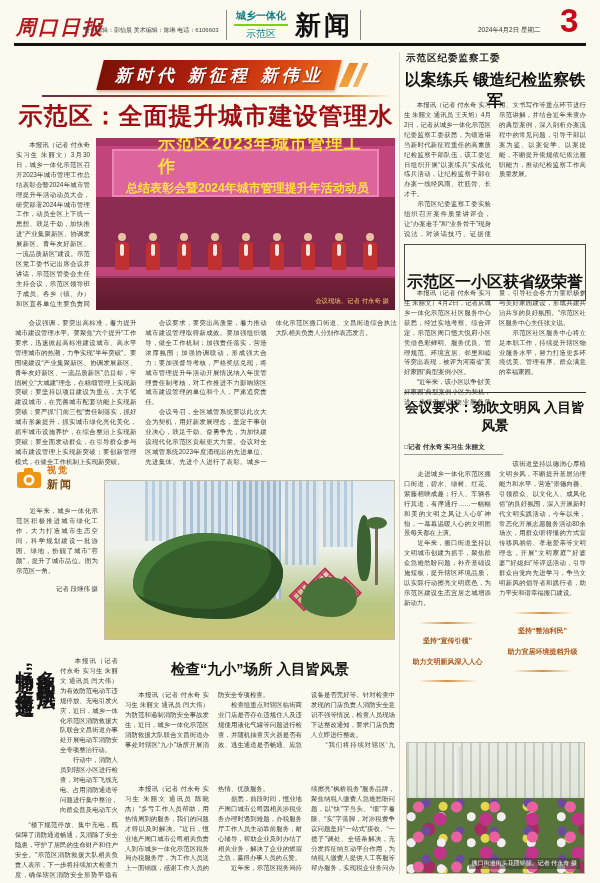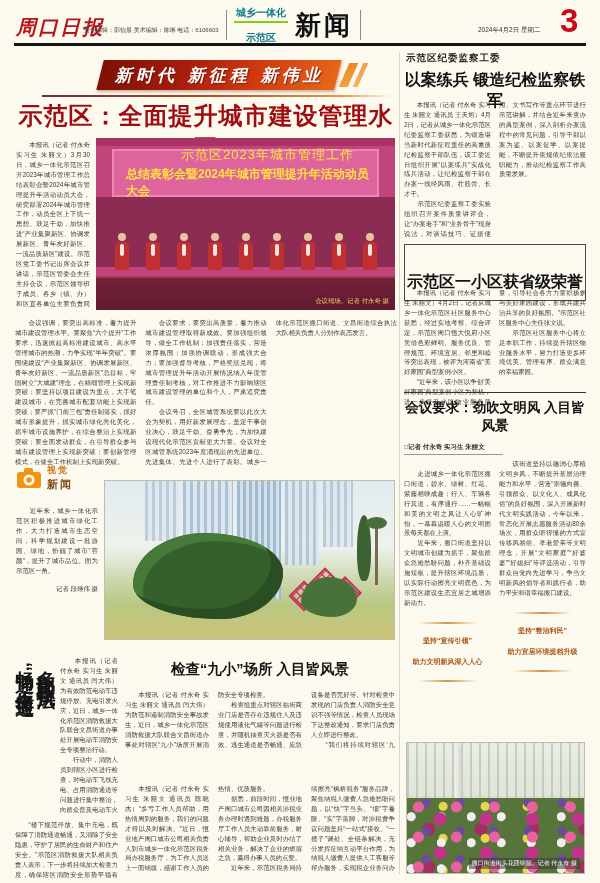--- a/index.html
+++ b/index.html
@@ -15,21 +15,21 @@
   
   .masthead { left:16px; top:14px; font-family:"DejaVu Serif", serif;
               font-size:20px; font-weight:bold; font-style:italic;
               color:#b5161c; letter-spacing:2px; }
   .editors { left:84px; top:26px; font-size:6px; color:#444; }
   .section-box { left:226px; top:6px; height:38px; display:flex; align-items:center; gap:7px; }
   .vbar { width:1px; height:30px; background:#8a8a8a; }
   .section-stack { text-align:center; }
   .section-stack .l1 { font-size:10px; font-weight:bold; color:#0e7a86;
                        border-bottom:2px solid #84cc16; padding:0 2px 1px; }
-  .section-stack .l2 { font-size:10px; font-weight:bold; color:#0e7a86; padding-top:8px; }
+  .section-stack .l2 { font-size:10px; font-weight:normal; color:#0e7a86; padding-top:1px; }
   .section-news { font-size:26px; font-weight:900; color:#111; letter-spacing:3px; }
   .dateline { left:478px; top:26px; font-size:6.5px; color:#333; }
   .pageno { left:560px; top:2px; font-size:33px; font-weight:900; color:#cb0717; }
   .header-rule { left:14px; top:43px; width:572px; height:2.5px; background:#141414; }
   .col-divider { left:399px; top:52px; height:822px; width:0; border-left:1px solid #ddd5c2; }
 
   
   .banner { left:100px; top:60px; width:238px; height:30px; transform:skewX(-14deg);
             background:linear-gradient(100deg,#7c1106 0%,#a61d0d 35%,#ce3a10 65%,#e8681b 100%);
             display:flex; align-items:center; justify-content:center;
@@ -46,21 +46,21 @@
 
   .lead-headline { left:15px; top:100px; width:382px; text-align:center;
                    font-size:24px; font-weight:900; color:#9e0d11; letter-spacing:1px; }
 
   
   .photo1 { left:96px; top:138px; width:299px; height:172px; background:#c1457b; overflow:hidden; }
   .photo1-top { position:absolute; left:0; top:0; right:0; height:8px; background:#a93364; }
   .photo1-banner { position:absolute; left:16px; top:11px; right:16px; height:48px;
                    background:#dd649c; border:2px solid #ec86b5; display:flex;
                    flex-direction:column; align-items:center; justify-content:center; gap:2px; }
-  .photo1-banner .b1 { color:#ffe23c; font-weight:400; font-size:13px; letter-spacing:1px;margin-left:44px; }
+  .photo1-banner .b1 { color:#ffe23c; font-weight:700; font-size:17px; letter-spacing:1px;margin-left:44px; }
   .photo1-banner .b2 { color:#ffe23c; font-weight:900; font-size:12px;margin-left:12px; }
   .photo1-backdrop { position:absolute; left:0; top:59px; right:0; height:70px; background:#8c2c52; }
   .people { position:absolute; left:10px; top:70px; right:10px; height:62px;
             display:flex; justify-content:space-around; align-items:flex-end; }
   .person { width:17px; display:flex; flex-direction:column; align-items:center; }
   .person .head { width:8px; height:8px; border-radius:50%; background:#e7c3a0; }
   .person .body { width:14px; height:28px; margin-top:1px; border-radius:4px 4px 1px 1px;
                   background:#c03030; position:relative; }
   .person .body::after { content:""; position:absolute; left:5px; top:2px; width:4px; height:12px;
                          background:#f4e6e0; border-radius:2px; }

